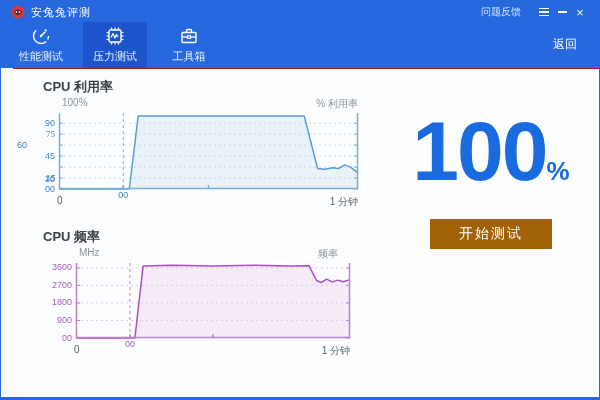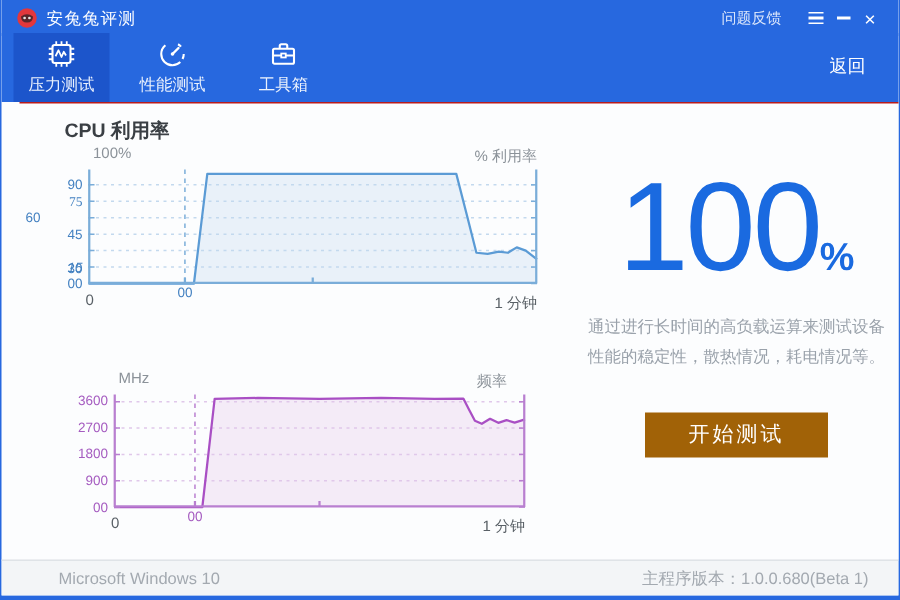--- a/index.html
+++ b/index.html
@@ -30,21 +30,21 @@
   
   .content { position:absolute; left:0; top:68px; width:594px; height:305px;
              background:#fcfdfe; border-top:1px solid #b91c1c;margin-left:12px; }
   .chart-title { position:absolute; left:30px; font-size:13px; color:#3a3f44; font-weight:bold; }
   .chart-host { position:absolute; }
   .chart-host svg { position:absolute; left:0; top:0; overflow:visible; }
   .ch-label { position:absolute; font-size:10px; white-space:nowrap; }
   
   .panel { position:absolute; left:372px; top:40px; width:212px; text-align:center; }
   .big-value-wrap { color:#1a6ae0; line-height:1; white-space:nowrap; }
-  .big-value { font-size:84px; font-weight:normal; letter-spacing:-2px; }
+  .big-value { font-size:84px; font-weight:bold; letter-spacing:-2px; }
   .big-unit { font-size:26px; font-weight:bold; }
   .desc { margin-top:16px; font-size:11px; color:#9aa2ab; line-height:1.8; }
   .start-btn { margin:26px auto 0; width:122px; height:30px; background:#a16207; color:#fff;
                font-size:14px; display:flex; align-items:center; justify-content:center;
                cursor:pointer; letter-spacing:2px; }
   
   .statusbar { position:absolute; left:0; bottom:0; width:598px; height:24px; background:#f3f5f7;
                border-top:1px solid #dfe3e7; display:flex; align-items:center;
                font-size:11px; color:#a3a9b0; padding:0 20px 0 38px; }
   .statusbar .spacer { flex:1; }
@@ -72,48 +72,48 @@
         </span>
     </span>
     <span class="winbtn">
       <span class="min-bar"></span>
     </span>
     <span class="winbtn">×</span>
   </div>
 
   <div class="tabbar">
     <div class="tabs">
+      <div class="tab">
+        <svg width="20" height="20" viewBox="0 0 20 20">
+          <circle cx="10" cy="10" r="7.5" fill="none" stroke="#fff" stroke-width="1.4" stroke-dasharray="9 2.5 6 2.5 24" stroke-dashoffset="14"></circle>
+          <line x1="10" y1="10" x2="14" y2="6" stroke="#fff" stroke-width="1.6" stroke-linecap="round"></line>
+          <circle cx="10" cy="10" r="1.2" fill="#fff"></circle>
+        </svg>
+        <span class="tab-label">性能测试</span>
+      </div>
       <div class="tab active">
         <svg width="20" height="20" viewBox="0 0 20 20">
           <rect x="4" y="4" width="12" height="12" rx="1.5" fill="none" stroke="#fff" stroke-width="1.4"></rect>
           <g stroke="#fff" stroke-width="1.2">
             <line x1="6.5" y1="1.5" x2="6.5" y2="4"></line>
               <line x1="10" y1="1.5" x2="10" y2="4"></line>
               <line x1="13.5" y1="1.5" x2="13.5" y2="4"></line>
             <line x1="6.5" y1="16" x2="6.5" y2="18.5"></line>
               <line x1="10" y1="16" x2="10" y2="18.5"></line>
               <line x1="13.5" y1="16" x2="13.5" y2="18.5"></line>
             <line x1="1.5" y1="6.5" x2="4" y2="6.5"></line>
               <line x1="1.5" y1="10" x2="4" y2="10"></line>
               <line x1="1.5" y1="13.5" x2="4" y2="13.5"></line>
             <line x1="16" y1="6.5" x2="18.5" y2="6.5"></line>
               <line x1="16" y1="10" x2="18.5" y2="10"></line>
               <line x1="16" y1="13.5" x2="18.5" y2="13.5"></line>
           </g>
           <polyline points="6,11.5 8,7.5 10,12 11.5,8.5 13,11" fill="none" stroke="#fff" stroke-width="1.2" stroke-linejoin="round"></polyline>
         </svg>
         <span class="tab-label">压力测试</span>
-      </div>
-      <div class="tab">
-        <svg width="20" height="20" viewBox="0 0 20 20">
-          <circle cx="10" cy="10" r="7.5" fill="none" stroke="#fff" stroke-width="1.4" stroke-dasharray="9 2.5 6 2.5 24" stroke-dashoffset="14"></circle>
-          <line x1="10" y1="10" x2="14" y2="6" stroke="#fff" stroke-width="1.6" stroke-linecap="round"></line>
-          <circle cx="10" cy="10" r="1.2" fill="#fff"></circle>
-        </svg>
-        <span class="tab-label">性能测试</span>
       </div>
       <div class="tab">
         <svg width="20" height="20" viewBox="0 0 20 20">
           <rect x="3" y="6.5" width="14" height="10" rx="1" fill="none" stroke="#fff" stroke-width="1.4"></rect>
           <path d="M7.5 6.5 V4.5 a1 1 0 0 1 1 -1 h3 a1 1 0 0 1 1 1 V6.5" fill="none" stroke="#fff" stroke-width="1.4"></path>
           <line x1="3" y1="11" x2="8.5" y2="11" stroke="#fff" stroke-width="1.3"></line>
           <line x1="11.5" y1="11" x2="17" y2="11" stroke="#fff" stroke-width="1.3"></line>
           <rect x="8.5" y="9.7" width="3" height="2.6" fill="none" stroke="#fff" stroke-width="1.2"></rect>
         </svg>
         <span class="tab-label">工具箱</span>
@@ -162,20 +162,21 @@
         <div class="ch-label" style="left: -42px; width: 38px; top: 61px; text-align: right; font-size: 9px; color: rgb(67, 129, 193);">30</div>
         <div class="ch-label" style="left: -42px; width: 38px; top: 37.6154px; text-align: right; font-size: 9px; color: rgb(67, 129, 193);">45</div>
         <div class="ch-label" style="left: -42px; width: 38px; top: 26.6538px; text-align: left; font-size: 9px; color: rgb(67, 129, 193);">60</div>
         <div class="ch-label" style="left: -42px; width: 38px; top: 15.6923px; text-align: right; font-size: 9px; color: rgb(67, 129, 193); font-family: Liberation Serif, serif;">75</div>
         <div class="ch-label" style="left: -42px; width: 38px; top: 4.73077px; text-align: right; font-size: 9px; color: rgb(67, 129, 193);">90</div>
         <div class="ch-label" style="left: -2px; top: 82px; color: rgb(89, 96, 102);">0</div>
         <div class="ch-label" style="right: 0px; top: 82px; text-align: right; color: rgb(89, 96, 102);">1 分钟</div>
         <div class="ch-label" style="left: 56.285px; width: 16px; top: 77px; text-align: center; font-size: 9px; color: rgb(67, 129, 193);">00</div>
       </div>
 
+    <div class="chart-title" style="top:159px;">CPU 频率</div>
     <div class="chart-host" style="left: 63px; top: 194px; width: 274px; height: 75px;">
         <svg width="274" height="75" viewBox="0 0 274 75">
           <path d="M0.0,75.0 L54.0,75.0 L58.9,75.0 L67.1,2.9 L95.9,2.3 L137.0,2.9 L178.1,2.3 L213.7,2.9 L232.9,2.7 L237.0,10.7 L240.6,17.5 L245.2,19.5 L250.7,16.2 L256.2,18.9 L261.7,17.1 L267.1,18.7 L274.0,16.6 L274,75 L0,75 Z" fill="#f4ebf7" stroke="none"></path>
           <line x1="0" x2="274" y1="57.467532467532465" y2="57.467532467532465" stroke="#e0c8ea" stroke-width="1" stroke-dasharray="2,3"></line>
           <line x1="0" x2="274" y1="39.935064935064936" y2="39.935064935064936" stroke="#e0c8ea" stroke-width="1" stroke-dasharray="2,3"></line>
           <line x1="0" x2="274" y1="22.4025974025974" y2="22.4025974025974" stroke="#e0c8ea" stroke-width="1" stroke-dasharray="2,3"></line>
           <line x1="0" x2="274" y1="4.8701298701298725" y2="4.8701298701298725" stroke="#e0c8ea" stroke-width="1" stroke-dasharray="2,3"></line>
           <line x1="53.978" x2="53.978" y1="0" y2="75" stroke="#b97fd0" stroke-width="1" stroke-dasharray="3,3"></line>
           <polyline points="0.0,75.0 54.0,75.0 58.9,75.0 67.1,2.9 95.9,2.3 137.0,2.9 178.1,2.3 213.7,2.9 232.9,2.7 237.0,10.7 240.6,17.5 245.2,19.5 250.7,16.2 256.2,18.9 261.7,17.1 267.1,18.7 274.0,16.6" fill="none" stroke="#a94fc4" stroke-width="1.5" stroke-linejoin="round"></polyline>
           <line x1="0.5" x2="0.5" y1="0" y2="75" stroke="#b97fd0" stroke-width="1.5"></line>
@@ -201,27 +202,18 @@
         <div class="ch-label" style="left: -42px; width: 38px; top: 34.4351px; text-align: right; font-size: 9px; color: rgb(165, 92, 192);">1800</div>
         <div class="ch-label" style="left: -42px; width: 38px; top: 16.9026px; text-align: right; font-size: 9px; color: rgb(165, 92, 192);">2700</div>
         <div class="ch-label" style="left: -42px; width: 38px; top: -0.62987px; text-align: right; font-size: 9px; color: rgb(165, 92, 192);">3600</div>
         <div class="ch-label" style="left: -2px; top: 81px; color: rgb(89, 96, 102);">0</div>
         <div class="ch-label" style="right: 0px; top: 81px; text-align: right; color: rgb(89, 96, 102);">1 分钟</div>
         <div class="ch-label" style="left: 45.978px; width: 16px; top: 76px; text-align: center; font-size: 9px; color: rgb(165, 92, 192);">00</div>
       </div>
 
     <div class="panel">
       <div class="big-value-wrap"><span class="big-value">100</span><span class="big-unit">%</span></div>
-      <div class="desc">
-        <div>通过进行长时间的高负载运算来测试设备</div>
-        <div>性能的稳定性，散热情况，耗电情况等。</div>
-      </div>
       <div class="start-btn">开始测试</div>
     </div>
   </div>
 
-  <div class="statusbar">
-    <span>Microsoft Windows 10</span>
-    <span class="spacer"></span>
-    <span>主程序版本：1.0.0.680(Beta 1)</span>
-  </div>
 
 </div>
 
 </body></html>

